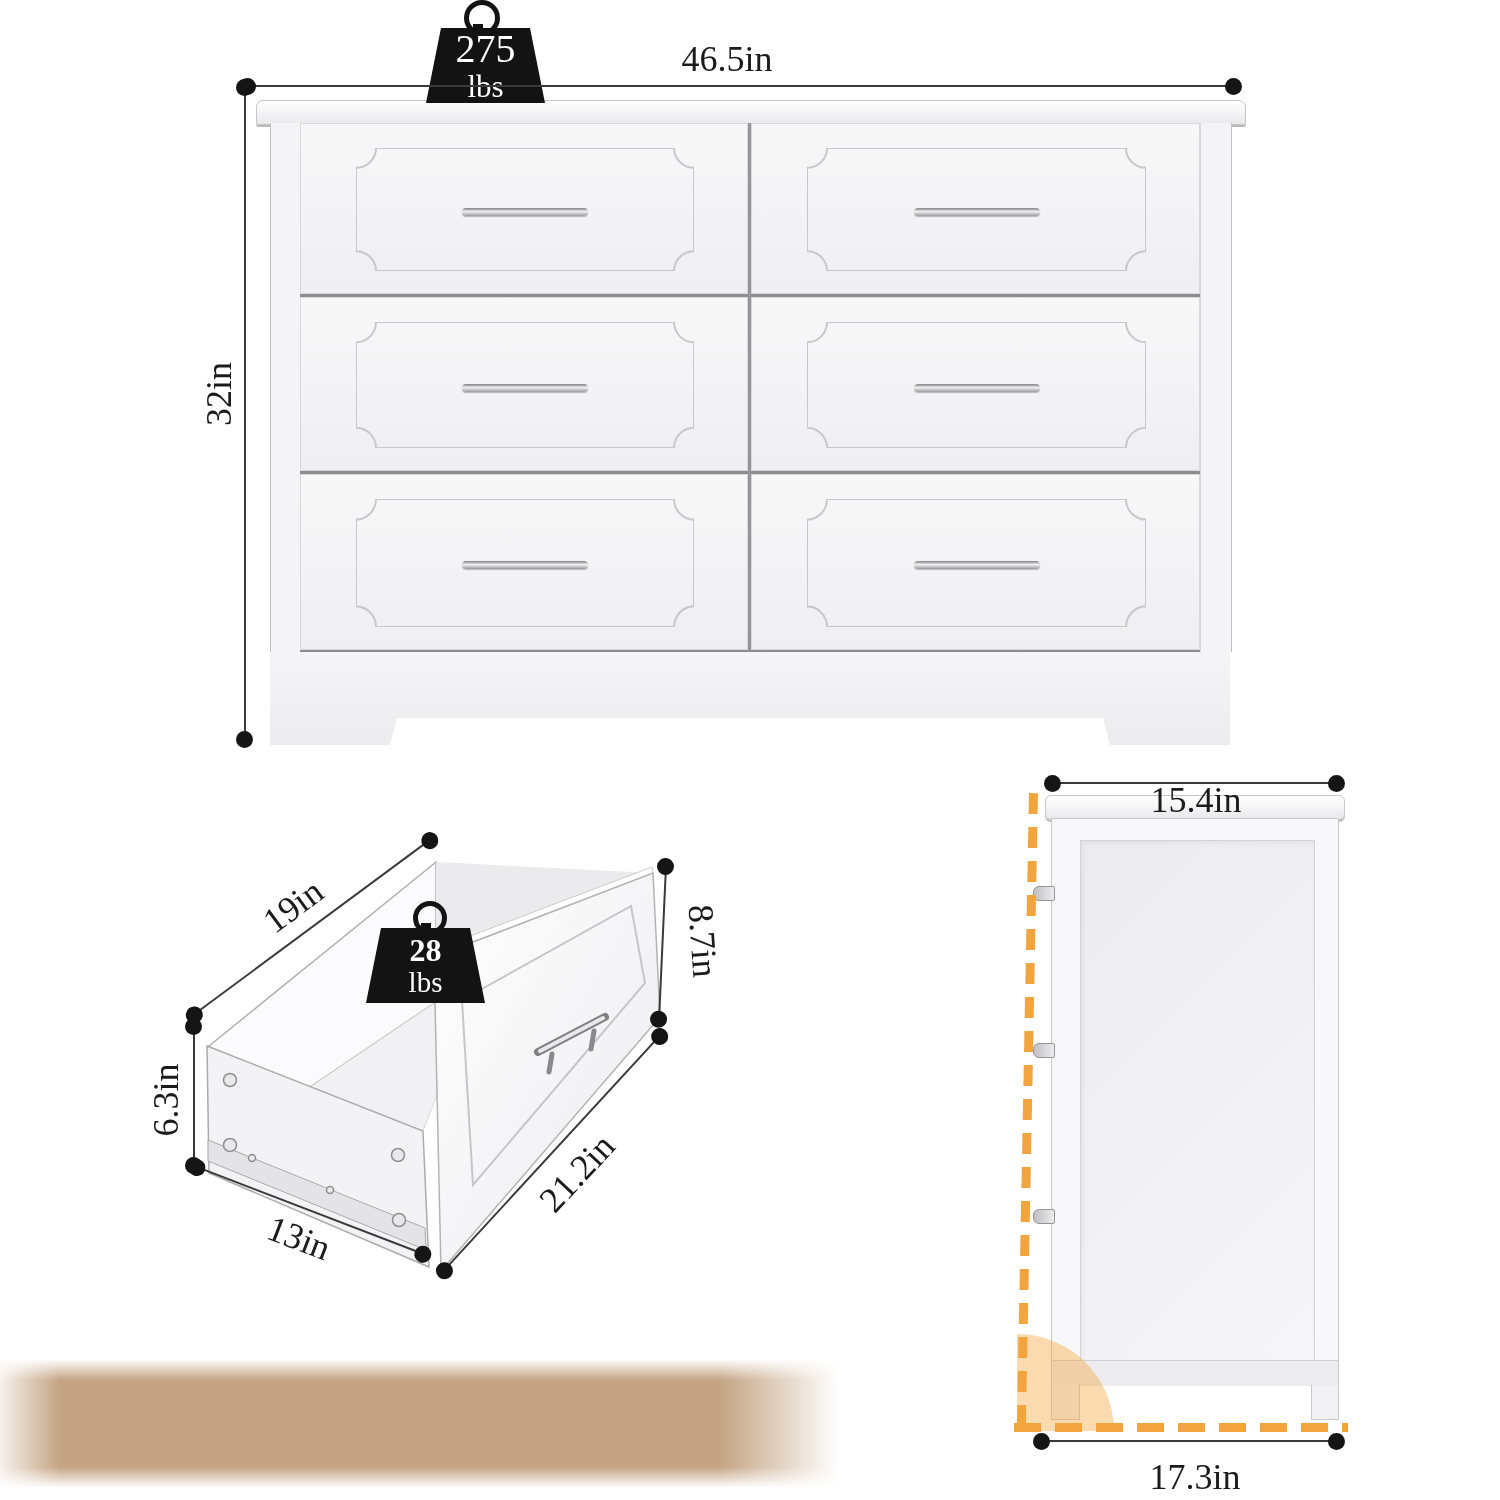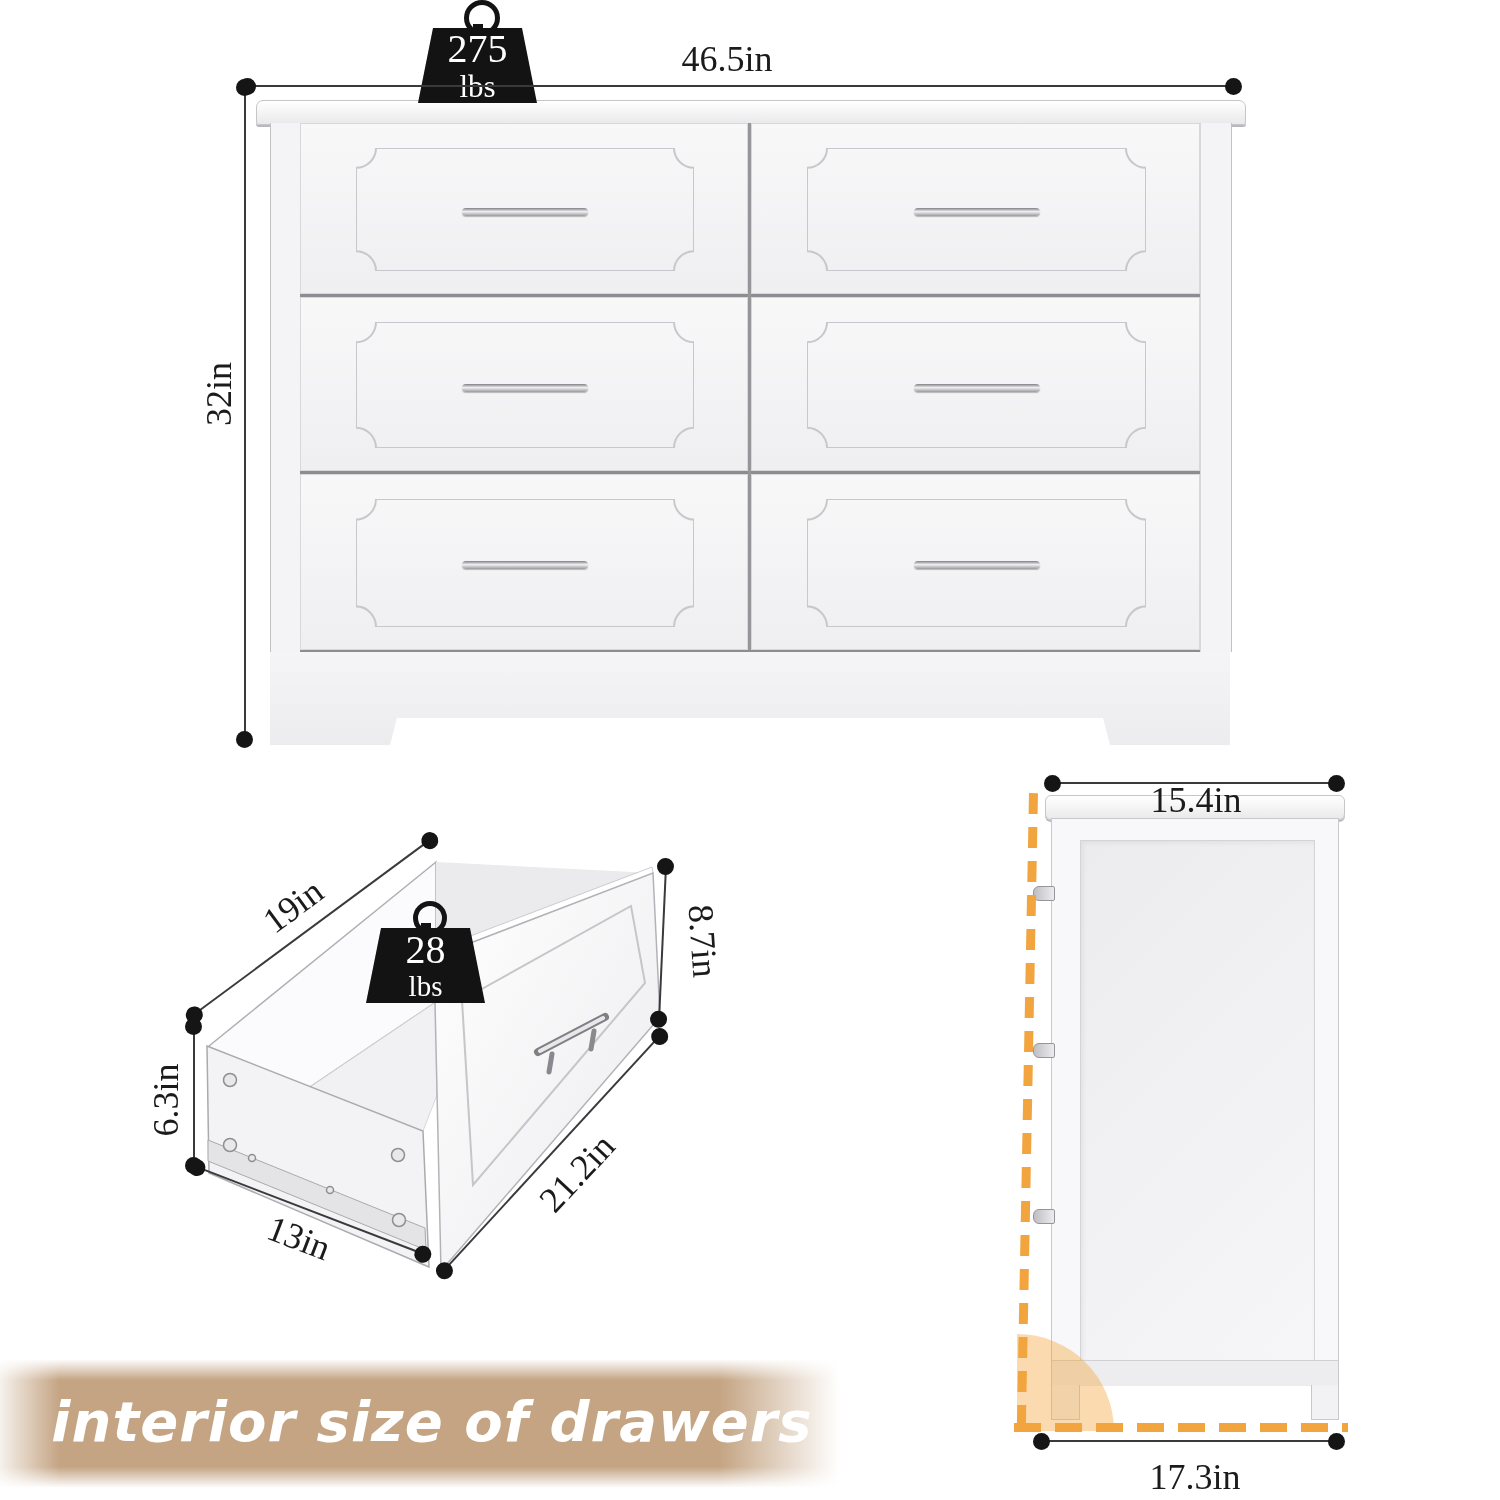--- a/index.html
+++ b/index.html
@@ -15,21 +15,21 @@
   .dim-label{position:absolute;font-size:36px;white-space:nowrap;transform:translate(-50%,-50%);}
 
   
   .weight{position:absolute;}
   .weight .ring{position:absolute;border:5px solid #131313;border-radius:50%;background:transparent;}
   .weight .stem{position:absolute;background:#131313;}
   .weight .trap{position:absolute;background:#131313;display:flex;flex-direction:column;align-items:center;justify-content:center;
                 clip-path:polygon(12.6% 0,87.4% 0,100% 100%,0 100%);color:#fff;text-align:center;line-height:1;}
   .weight .wv{font-size:40px;}
   .weight .wu{font-size:31px;margin-top:2px;}
-  .weight.small .wv{font-size:40px;}
+  .weight.small .wv{font-size:32px;font-weight:bold;}
   .weight.small .wu{font-size:29px;}
 
   
   .board{position:absolute;background:linear-gradient(180deg,#ffffff,#e9e9eb);
          border:1px solid #c6c6c9;border-radius:7px 7px 3px 3px;box-shadow:0 2px 0 #b9b9bc;}
   .stile{position:absolute;background:#f4f4f6;}
   .stile.l{border-left:1px solid #c2c2c5;border-right:1px solid #d8d8db;}
   .stile.r{border-right:1px solid #c2c2c5;border-left:1px solid #d8d8db;}
   .cell{position:absolute;background:linear-gradient(180deg,#f8f8f9,#efeff1);border:1px solid #d8d8db;box-sizing:border-box;}
   .cell svg.groove{position:absolute;left:55px;top:24px;overflow:visible;}
@@ -167,21 +167,21 @@
 
   <div class="dashV" style="left:1029px;top:793px;width:9px;height:641px;transform:rotate(1.1deg);
               background:repeating-linear-gradient(180deg,#F2A43E 0 21px,transparent 21px 34px);"></div>
   <div class="dashH" style="left:1014px;top:1423px;width:334px;height:9px;
               background:repeating-linear-gradient(90deg,#F2A43E 0 27px,transparent 27px 41px);"></div>
   <div class="qdisc" style="left:1017px;top:1334px;width:97px;height:97px;background:rgba(244,168,62,.42);"></div>
 
   <div class="weight" style="left:414px;top:0;width:126px;height:104px;">
     <div class="ring" style="left:50px;top:0;width:26px;height:26px;"></div>
     <div class="stem" style="left:59px;top:24px;width:10px;height:7px;"></div>
-    <div class="trap" style="left:4px;top:28px;width:119px;height:75px;">
+    <div class="trap" style="left:12px;top:28px;width:119px;height:75px;">
       <div class="wv">275</div>
       <div class="wu">lbs</div>
     </div>
   </div>
 
   <div class="weight small" style="left:362px;top:901px;width:126px;height:102px;">
     <div class="ring" style="left:51px;top:0;width:24px;height:24px;"></div>
     <div class="stem" style="left:59px;top:22px;width:10px;height:7px;"></div>
     <div class="trap" style="left:4px;top:27px;width:119px;height:75px;">
       <div class="wv">28</div>
@@ -230,15 +230,14 @@
   <div class="dim-label" style="left:219px;top:394px;transform:translate(-50%,-50%) rotate(-90deg);">32in</div>
   <div class="dim-label" style="left:293px;top:906px;transform:translate(-50%,-50%) rotate(-36.5deg);">19in</div>
   <div class="dim-label" style="left:166px;top:1100px;transform:translate(-50%,-50%) rotate(-90deg);">6.3in</div>
   <div class="dim-label" style="left:299px;top:1238px;transform:translate(-50%,-50%) rotate(21deg);">13in</div>
   <div class="dim-label" style="left:577px;top:1173px;transform:translate(-50%,-50%) rotate(-47deg);">21.2in</div>
   <div class="dim-label" style="left:703px;top:941px;transform:translate(-50%,-50%) rotate(86deg);">8.7in</div>
   <div class="dim-label" style="left:1196px;top:758px;margin-top:42px;">15.4in</div>
   <div class="dim-label" style="left:1195px;top:1477px;">17.3in</div>
 
   <div class="banner"></div>
-  <div class="caption">interior size of drawers</div>
 
 </div>
 
 </body></html>

